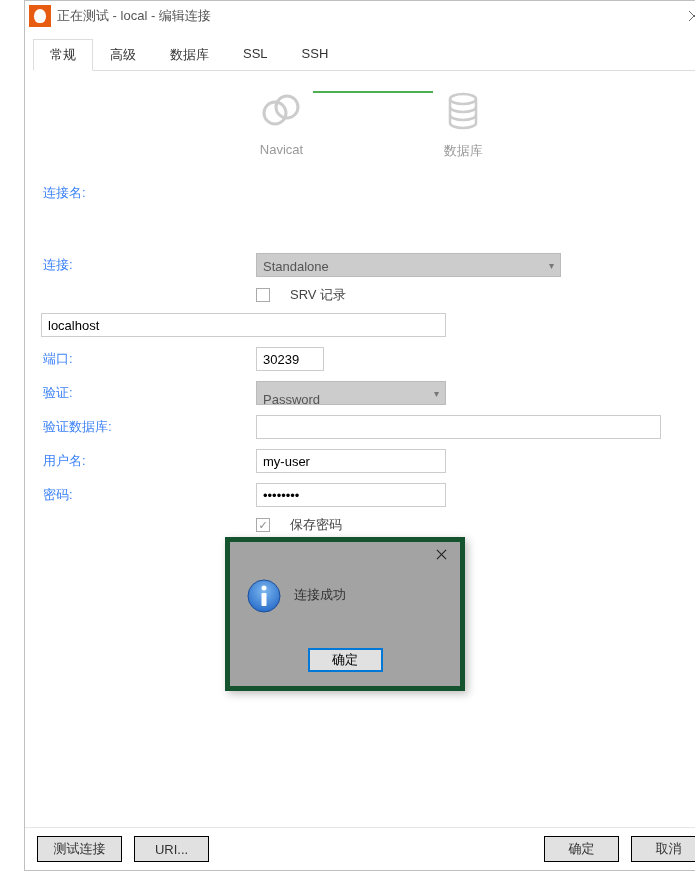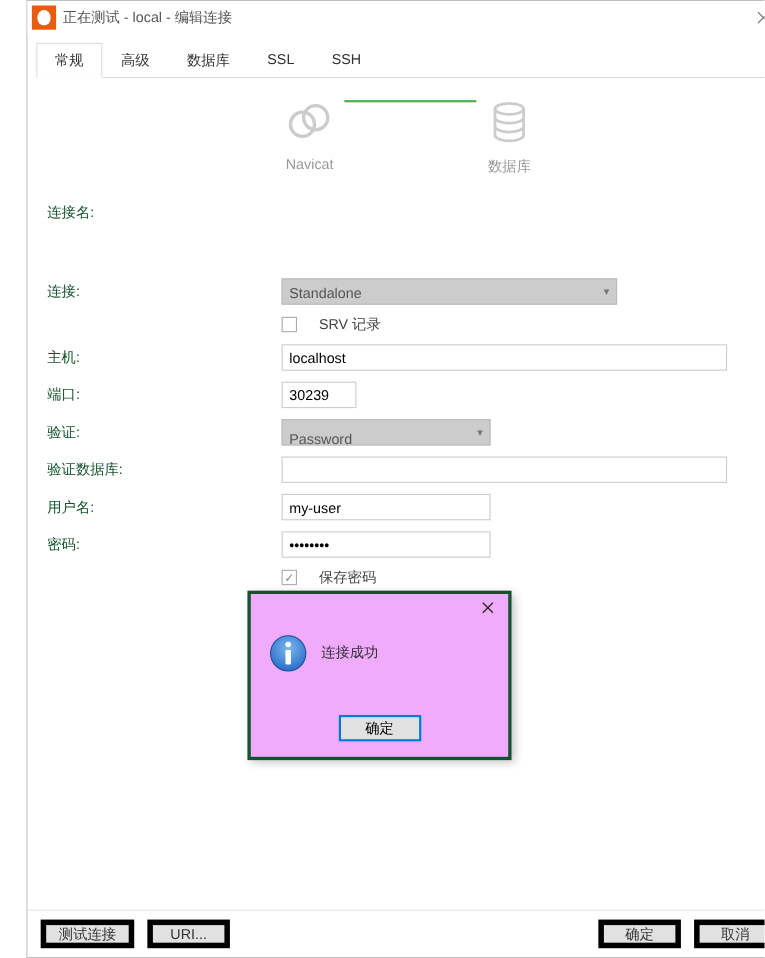--- a/index.html
+++ b/index.html
@@ -122,21 +122,21 @@
       gap: 8px;
     }
     .form-row {
       display: flex;
       align-items: center;
       min-height: 26px;
     }
     .form-label {
       width: 215px;
       padding-left: 2px;
-      color: #14532d;
+      color: #3b82f6;
     }
     .form-row input[type="text"],
     .form-row input[type="password"] {
       border: 1px solid #ccc;
       height: 24px;
       padding: 2px 6px;
       font-size: 13px;
       font-family: inherit;
     }
     .input-full {
@@ -208,37 +208,37 @@
       display: flex;
       gap: 12px;
     }
     .footer-spacer {
       flex: 1;
     }
     .btn {
       min-width: 75px;
       height: 26px;
       background: #e1e1e1;
-      border: 5px solid #000000;
+      border: 1px solid #000000;
       cursor: pointer;
       font-size: 13px;
       color: #333;
       font-family: inherit;
     }
     .btn-wide {
       min-width: 85px;
     }
     .modal {
       position: absolute;
       left: 200px;
       top: 536px;
       width: 240px;
       height: 154px;
-      background: #f0abfc;
-      border: 3px solid #14532d;
+      background: #a3a3a3;
+      border: 5px solid #14532d;
       box-shadow: 3px 3px 8px rgba(0,0,0,0.25);
       display: flex;
       flex-direction: column;
     }
     .modal-titlebar {
       height: 24px;
       display: flex;
       justify-content: flex-end;
       align-items: center;
       padding-right: 4px;
@@ -345,21 +345,20 @@
           <span class="select-chevron">▾</span>
         </div>
       </div>
 
       <div class="checkbox-row">
         <div class="checkbox-box"></div>
         <span class="checkbox-label">SRV 记录</span>
       </div>
 
       <div class="form-row">
-        <div class="form-label">主机:</div>
         <input type="text" class="input-full" value="localhost" style="">
       </div>
 
       <div class="form-row">
         <div class="form-label">端口:</div>
         <input type="text" class="input-small" value="30239" style="">
       </div>
 
       <div class="form-row">
         <div class="form-label">验证:</div>

